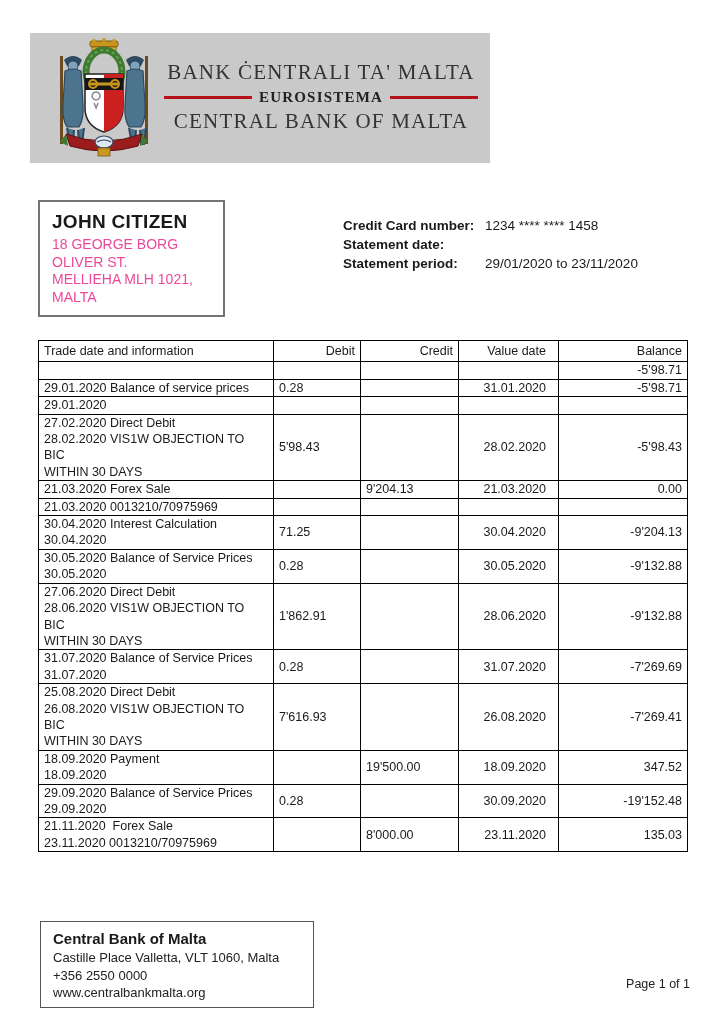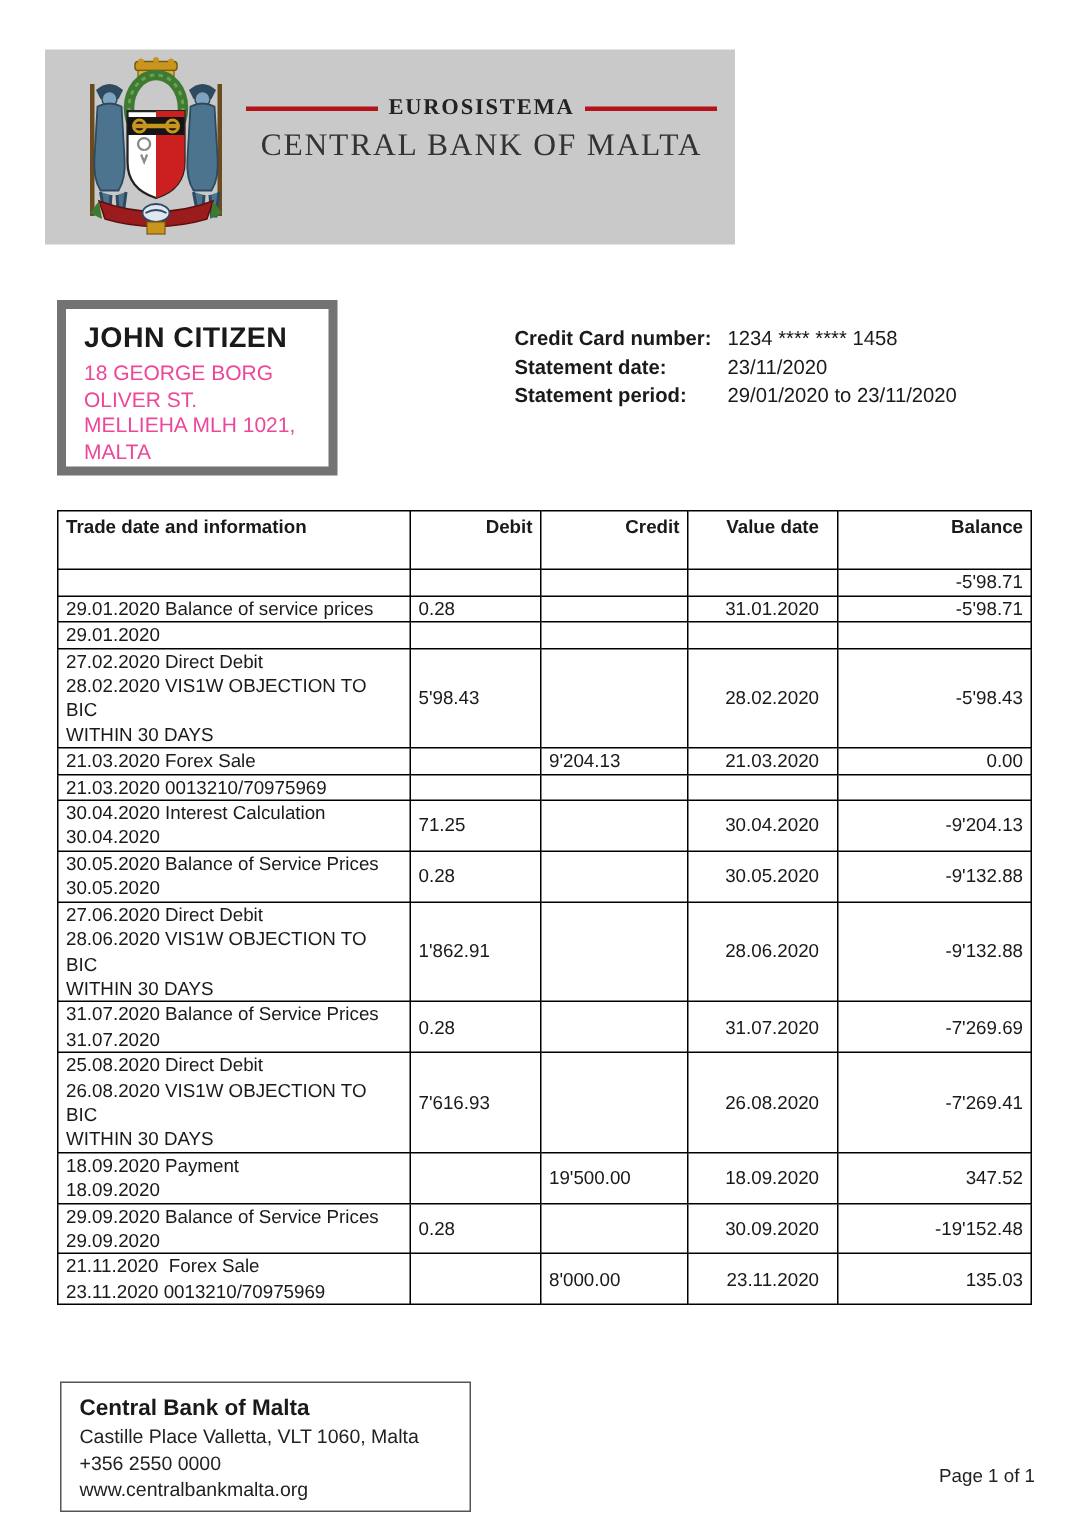--- a/index.html
+++ b/index.html
@@ -17,33 +17,33 @@
   .header-band{position:absolute;left:30px;top:33px;width:460px;height:130px;background:var(--band-gray);}
   .logo{position:absolute;left:22px;top:5px;width:104px;height:120px;}
   .header-text{position:absolute;left:132px;top:27px;width:318px;text-align:center;}
   .title-mt{font-family:"Liberation Serif",serif;font-size:21px;letter-spacing:1.2px;color:var(--title-ink);white-space:nowrap;}
   .euro-row{display:flex;align-items:center;gap:7px;margin:4px 2px 3px 2px;}
   .euro-line{flex:1;height:3px;background:var(--accent-red);}
   .euro-text{font-family:"Liberation Serif",serif;font-size:15px;font-weight:bold;letter-spacing:1.2px;color:#222;white-space:nowrap;}
   .title-en{font-family:"Liberation Serif",serif;font-size:21px;letter-spacing:1.2px;color:var(--title-ink);white-space:nowrap;}
 
   
-  .customer-box{position:absolute;left:38px;top:200px;width:187px;height:117px;border:6px solid #737373;padding:9px 12px;background:#fff;}
+  .customer-box{position:absolute;left:38px;top:200px;width:187px;height:117px;border:2px solid #737373;padding:9px 12px;background:#fff;}
   .customer-name{font-size:19px;font-weight:bold;letter-spacing:.3px;margin-bottom:3px;white-space:nowrap;}
   .customer-address{font-size:14px;line-height:17.5px;color:#ec4899;}
 
   .stmt-info{position:absolute;left:343px;top:216px;width:340px;}
   .stmt-row{display:flex;line-height:19px;font-size:13.5px;}
   .stmt-label{width:142px;font-weight:bold;flex:0 0 auto;}
   .stmt-value{flex:1;}
 
   
   .stmt-table{position:absolute;left:38px;top:340px;width:649px;border-collapse:collapse;table-layout:fixed;}
   .stmt-table th,.stmt-table td{border:1px solid #000;font-size:12.5px;line-height:16.4px;padding:0 5px;vertical-align:middle;overflow:hidden;}
-  .stmt-table th{font-weight:bold;padding-top:2px;padding-bottom:20px;text-align:right;}
+  .stmt-table th{font-weight:normal;padding-top:2px;padding-bottom:2px;text-align:right;}
   .stmt-table th.col-info{text-align:left;}
   .stmt-table td{height:17px;}
   .stmt-table td.col-info{text-align:left;white-space:pre-wrap;}
   .stmt-table td.col-debit,.stmt-table td.col-credit{text-align:left;padding-right:8px;}
   .stmt-table td.col-value-date{text-align:right;padding-right:12px;}
   .stmt-table th.col-value-date{padding-right:12px;}
   .stmt-table td.col-balance{text-align:right;padding-right:5px;}
 
   
   .footer-box{position:absolute;left:40px;top:921px;width:274px;height:87px;border:1.5px solid #555;padding:8px 12px;background:#fff;}
@@ -98,20 +98,21 @@
       <g>
         <path d="M14,96 q38,14 76,0 l-4,12 q-34,10 -68,0 z" fill="#9b1c1c" stroke="#5d0f0f" stroke-width="1"></path>
         <path d="M14,96 l-6,8 l8,4 z" fill="#3f7a33"></path>
         <path d="M90,96 l6,8 l-8,4 z" fill="#3f7a33"></path>
         <ellipse cx="52" cy="104" rx="9" ry="6" fill="#dfe8f0" stroke="#2e4a60" stroke-width="1.2"></ellipse>
         <path d="M45,104 q7,-4 14,0" fill="none" stroke="#2e4a60" stroke-width="1.2"></path>
         <rect x="46" y="110" width="12" height="8" fill="#c8961e" stroke="#7a5a10" stroke-width="0.8"></rect>
       </g>
     </svg>
     <div class="header-text">
+      <div class="title-mt">BANK ĊENTRALI TA' MALTA</div>
       <div class="euro-row">
         <span class="euro-line"></span>
         <span class="euro-text">EUROSISTEMA</span>
         <span class="euro-line"></span>
       </div>
       <div class="title-en">CENTRAL BANK OF MALTA</div>
     </div>
   </div>
 
   <div class="customer-box">
@@ -124,21 +125,20 @@
       </div>
   </div>
 
   <div class="stmt-info">
       <div class="stmt-row">
         <div class="stmt-label">Credit Card number:</div>
         <div class="stmt-value">1234 **** **** 1458</div>
       </div>
       <div class="stmt-row">
         <div class="stmt-label">Statement date:</div>
-        <div class="stmt-value">23/11/2020</div>
       </div>
       <div class="stmt-row">
         <div class="stmt-label">Statement period:</div>
         <div class="stmt-value">29/01/2020 to 23/11/2020</div>
       </div>
     </div>
 
   <table class="stmt-table">
     <colgroup>
       <col style="width:235px">

